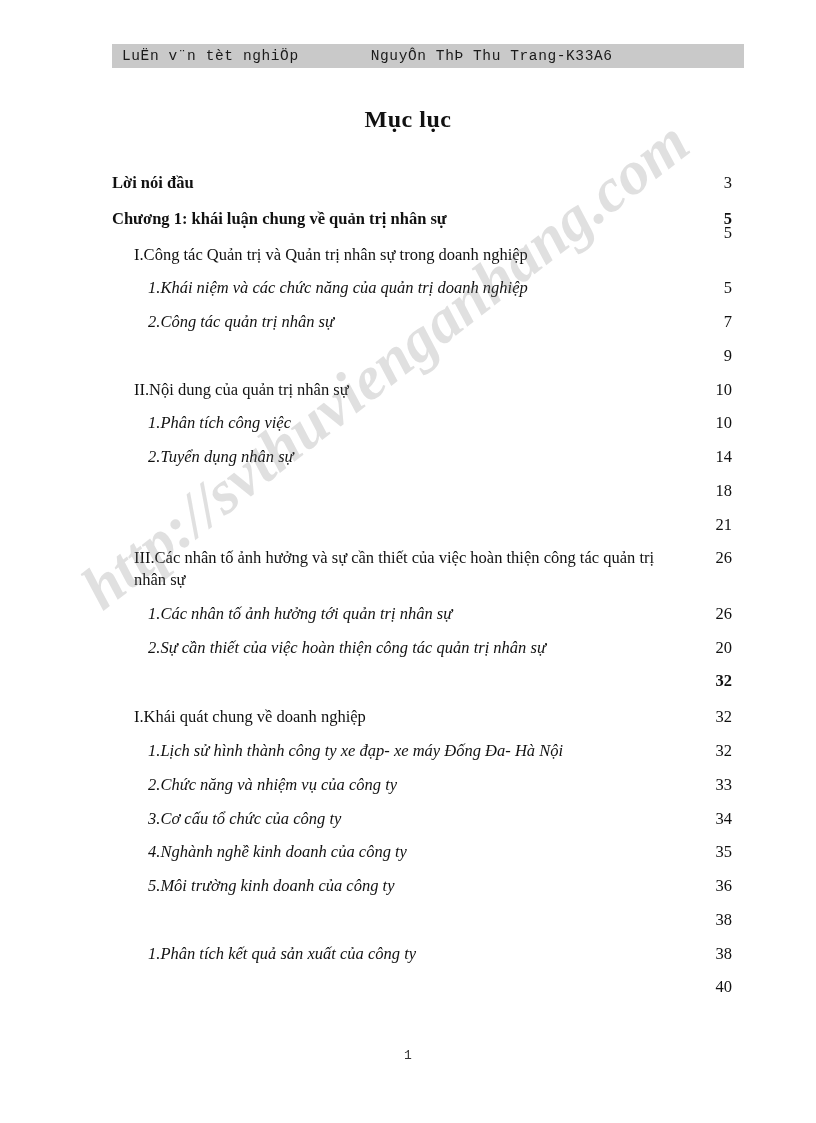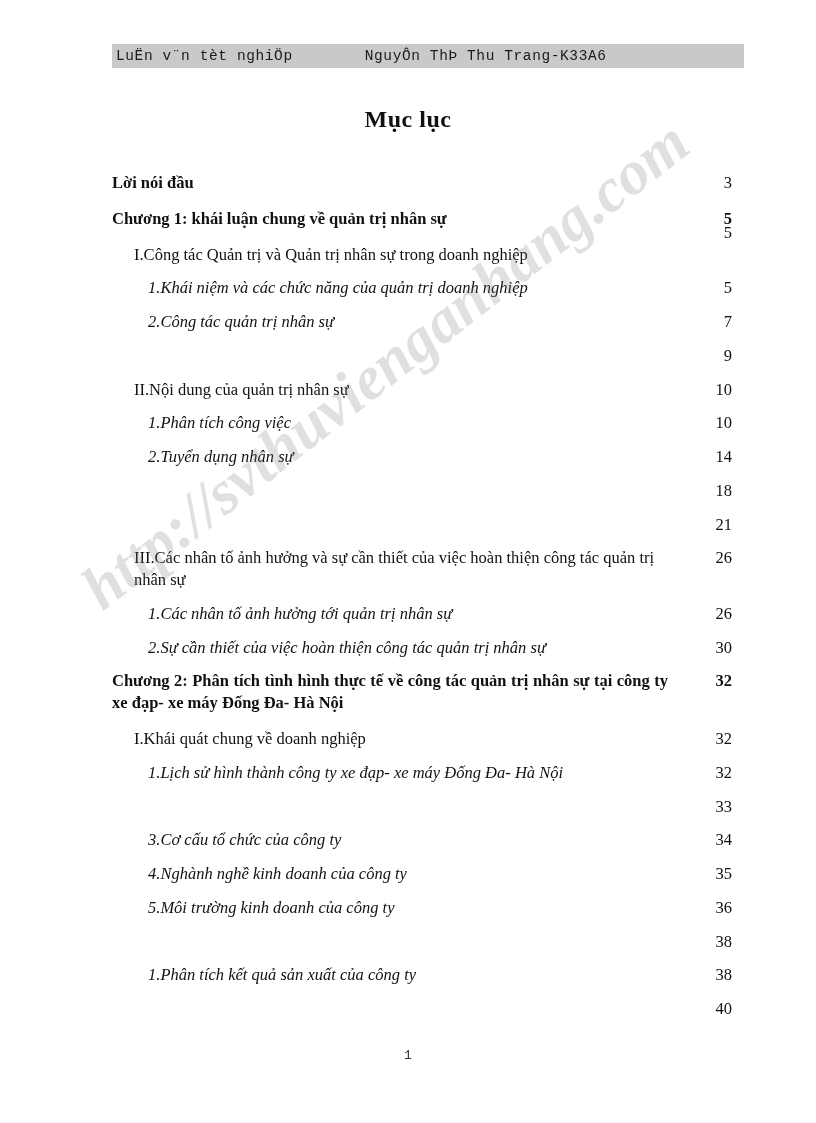--- a/index.html
+++ b/index.html
@@ -34,21 +34,21 @@
     height: 24px;
     background: #c9c9c9;
     display: flex;
     align-items: center;
     font-family: "Liberation Mono", "DejaVu Sans Mono", monospace;
     font-size: 14.5px;
     letter-spacing: 0.6px;
     color: #1a1a1a;
     white-space: pre;
   }
-  .header-left  { padding-left: 4px; }
+  .header-left  { padding-left: 10px; }
   .header-right { padding-left: 72px; }
 
   
   .watermark {
     position: absolute;
     left: 90px;
     top: 560px;
     width: 700px;
     text-align: left;
     transform: rotate(-38deg);
@@ -195,35 +195,35 @@
       <div class="toc-row lvl-section wrap2">
         <div class="toc-text">III.Các nhân tố ảnh hưởng và sự cần thiết của việc hoàn thiện công tác quản trị nhân sự</div>
         <div class="toc-page">26</div>
       </div>
       <div class="toc-row lvl-sub">
         <div class="toc-text">1.Các nhân tố ảnh hưởng tới quản trị nhân sự</div>
         <div class="toc-page">26</div>
       </div>
       <div class="toc-row lvl-sub">
         <div class="toc-text">2.Sự cần thiết của việc hoàn thiện công tác quản trị nhân sự</div>
-        <div class="toc-page">30</div>
+        <div class="toc-page">20</div>
       </div>
       <div class="toc-row lvl-chapter wrap2">
-        <div class="toc-text">Chương 2: Phân tích tình hình thực tế về công tác quản trị nhân sự tại công ty xe đạp- xe máy Đống Đa- Hà Nội</div>
         <div class="toc-page">32</div>
       </div>
       <div class="toc-row lvl-section">
         <div class="toc-text">I.Khái quát chung về doanh nghiệp</div>
         <div class="toc-page">32</div>
       </div>
       <div class="toc-row lvl-sub">
         <div class="toc-text">1.Lịch sử hình thành công ty xe đạp- xe máy Đống Đa- Hà Nội</div>
         <div class="toc-page">32</div>
       </div>
       <div class="toc-row lvl-sub">
+        <div class="toc-text">2.Chức năng và nhiệm vụ của công ty</div>
         <div class="toc-page">33</div>
       </div>
       <div class="toc-row lvl-sub">
         <div class="toc-text">3.Cơ cấu tổ chức của công ty</div>
         <div class="toc-page">34</div>
       </div>
       <div class="toc-row lvl-sub">
         <div class="toc-text">4.Nghành nghề kinh doanh của công ty</div>
         <div class="toc-page">35</div>
       </div>

